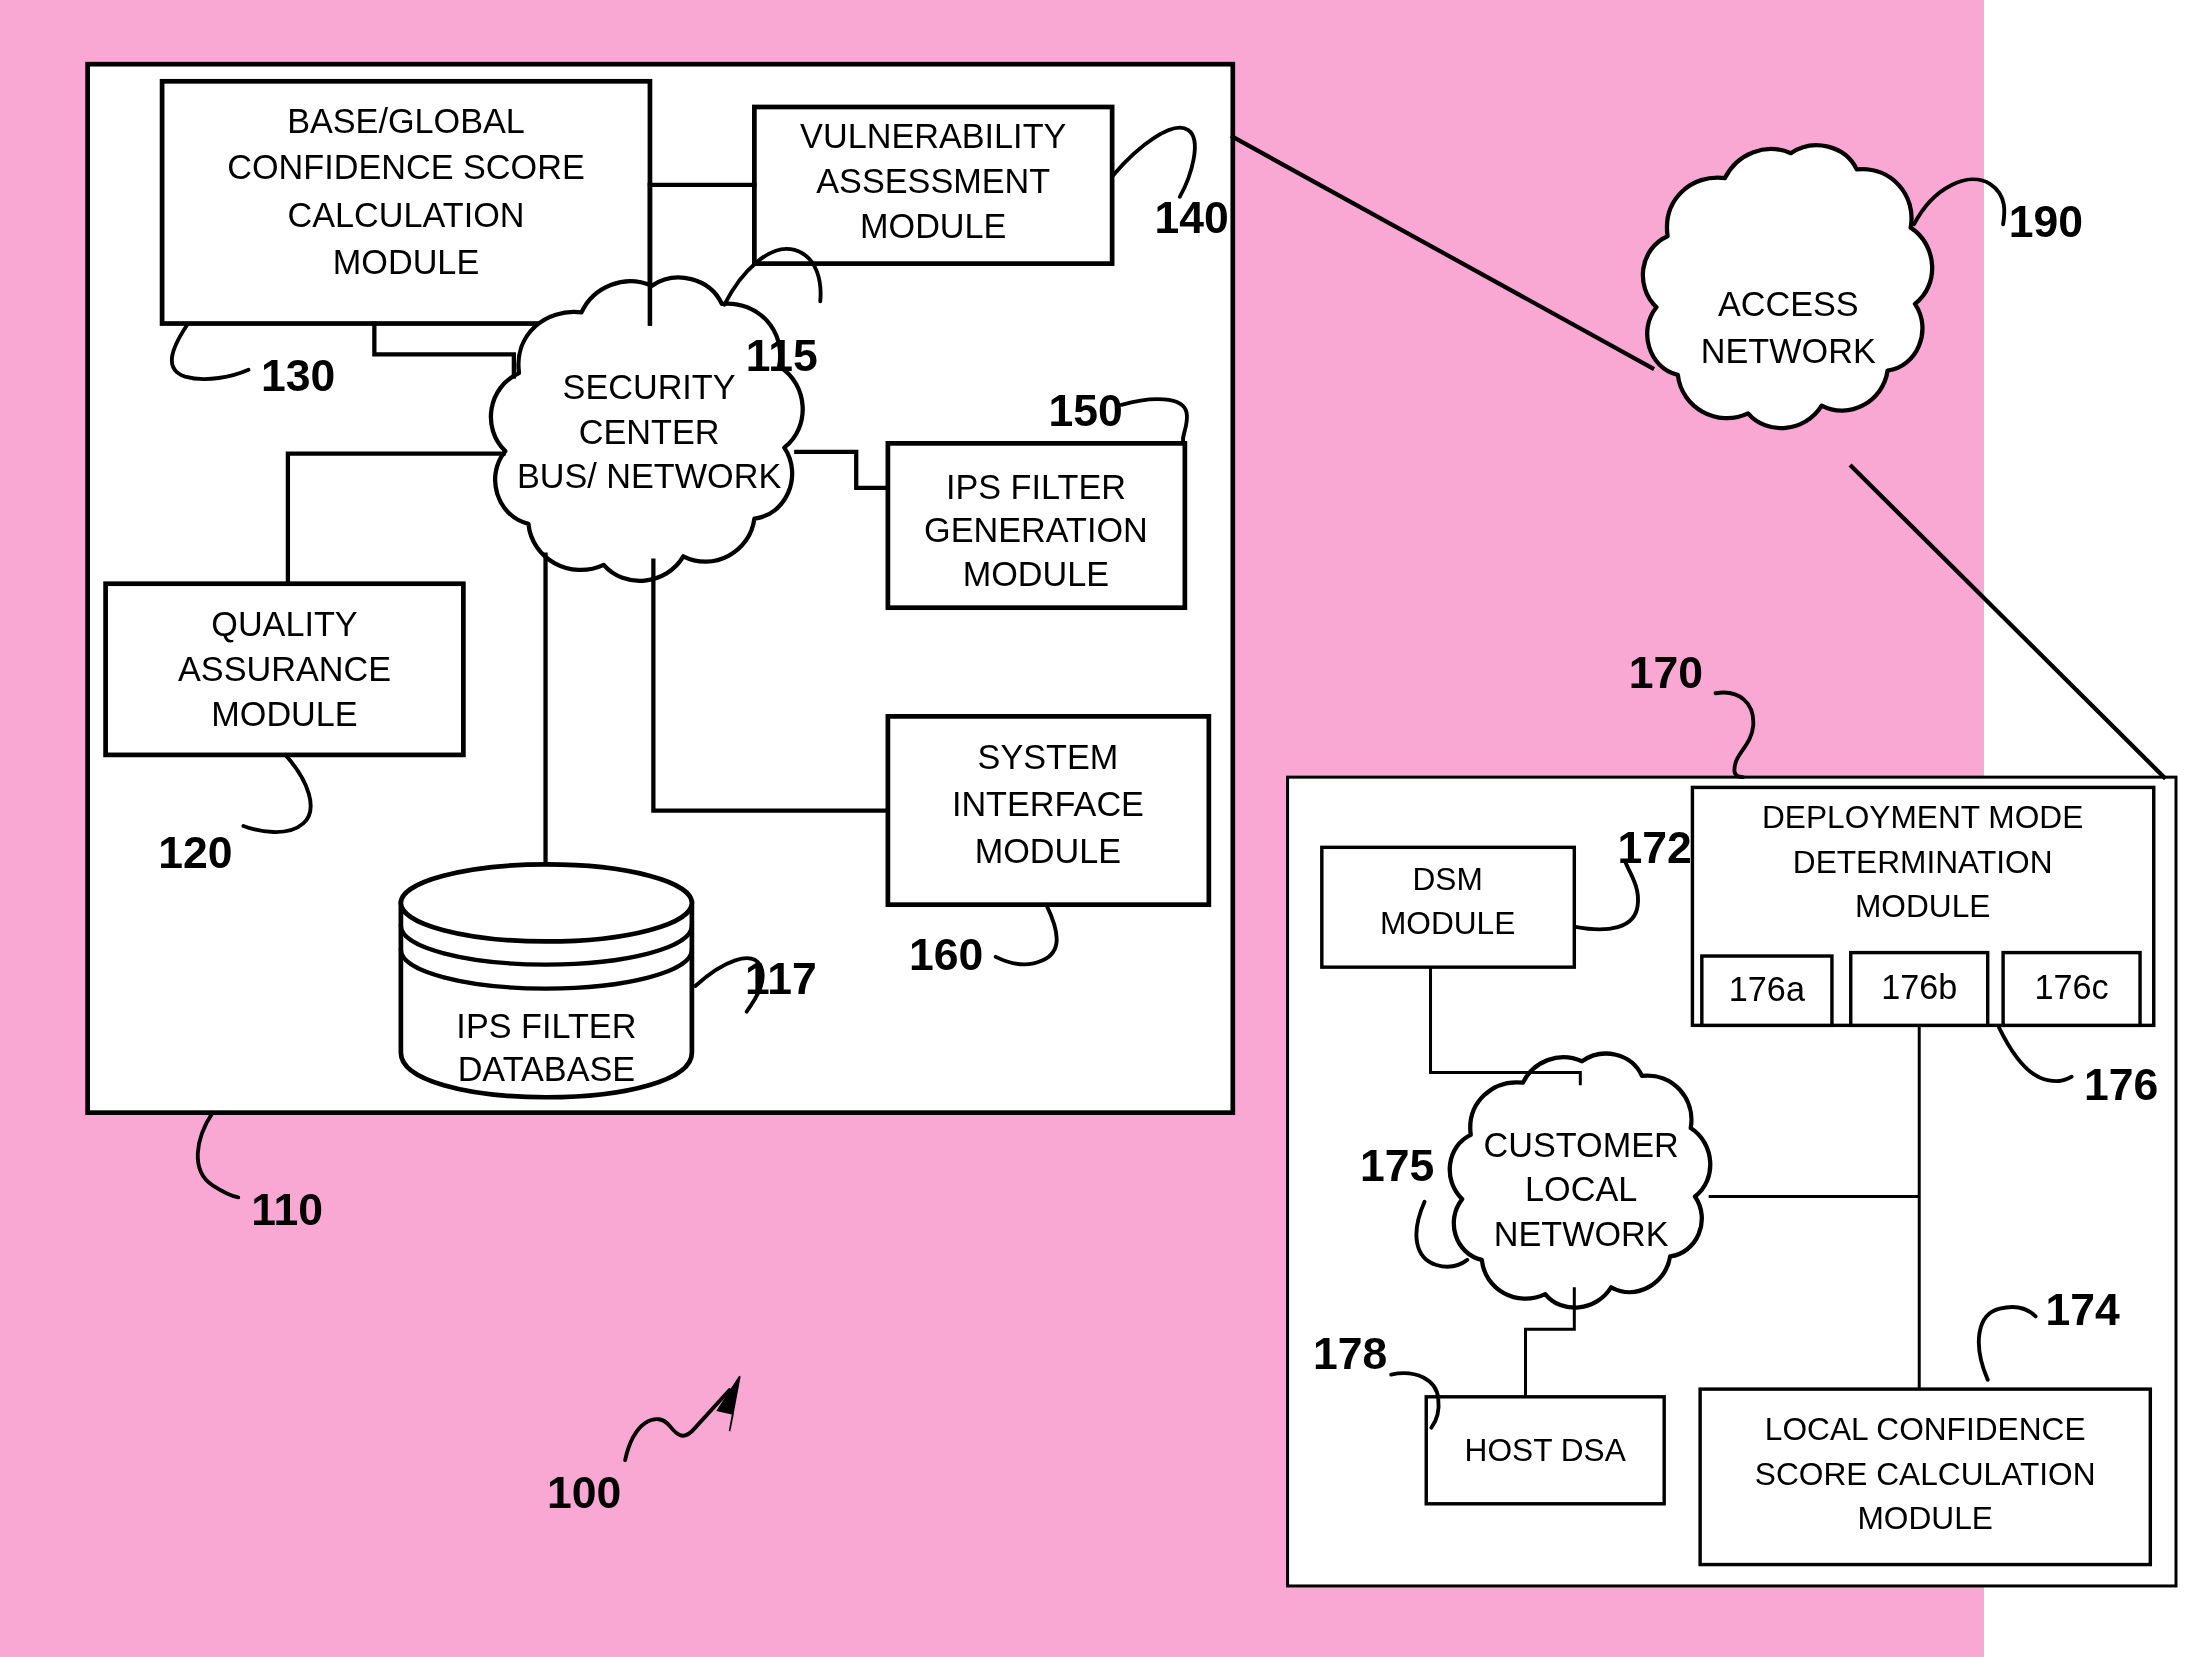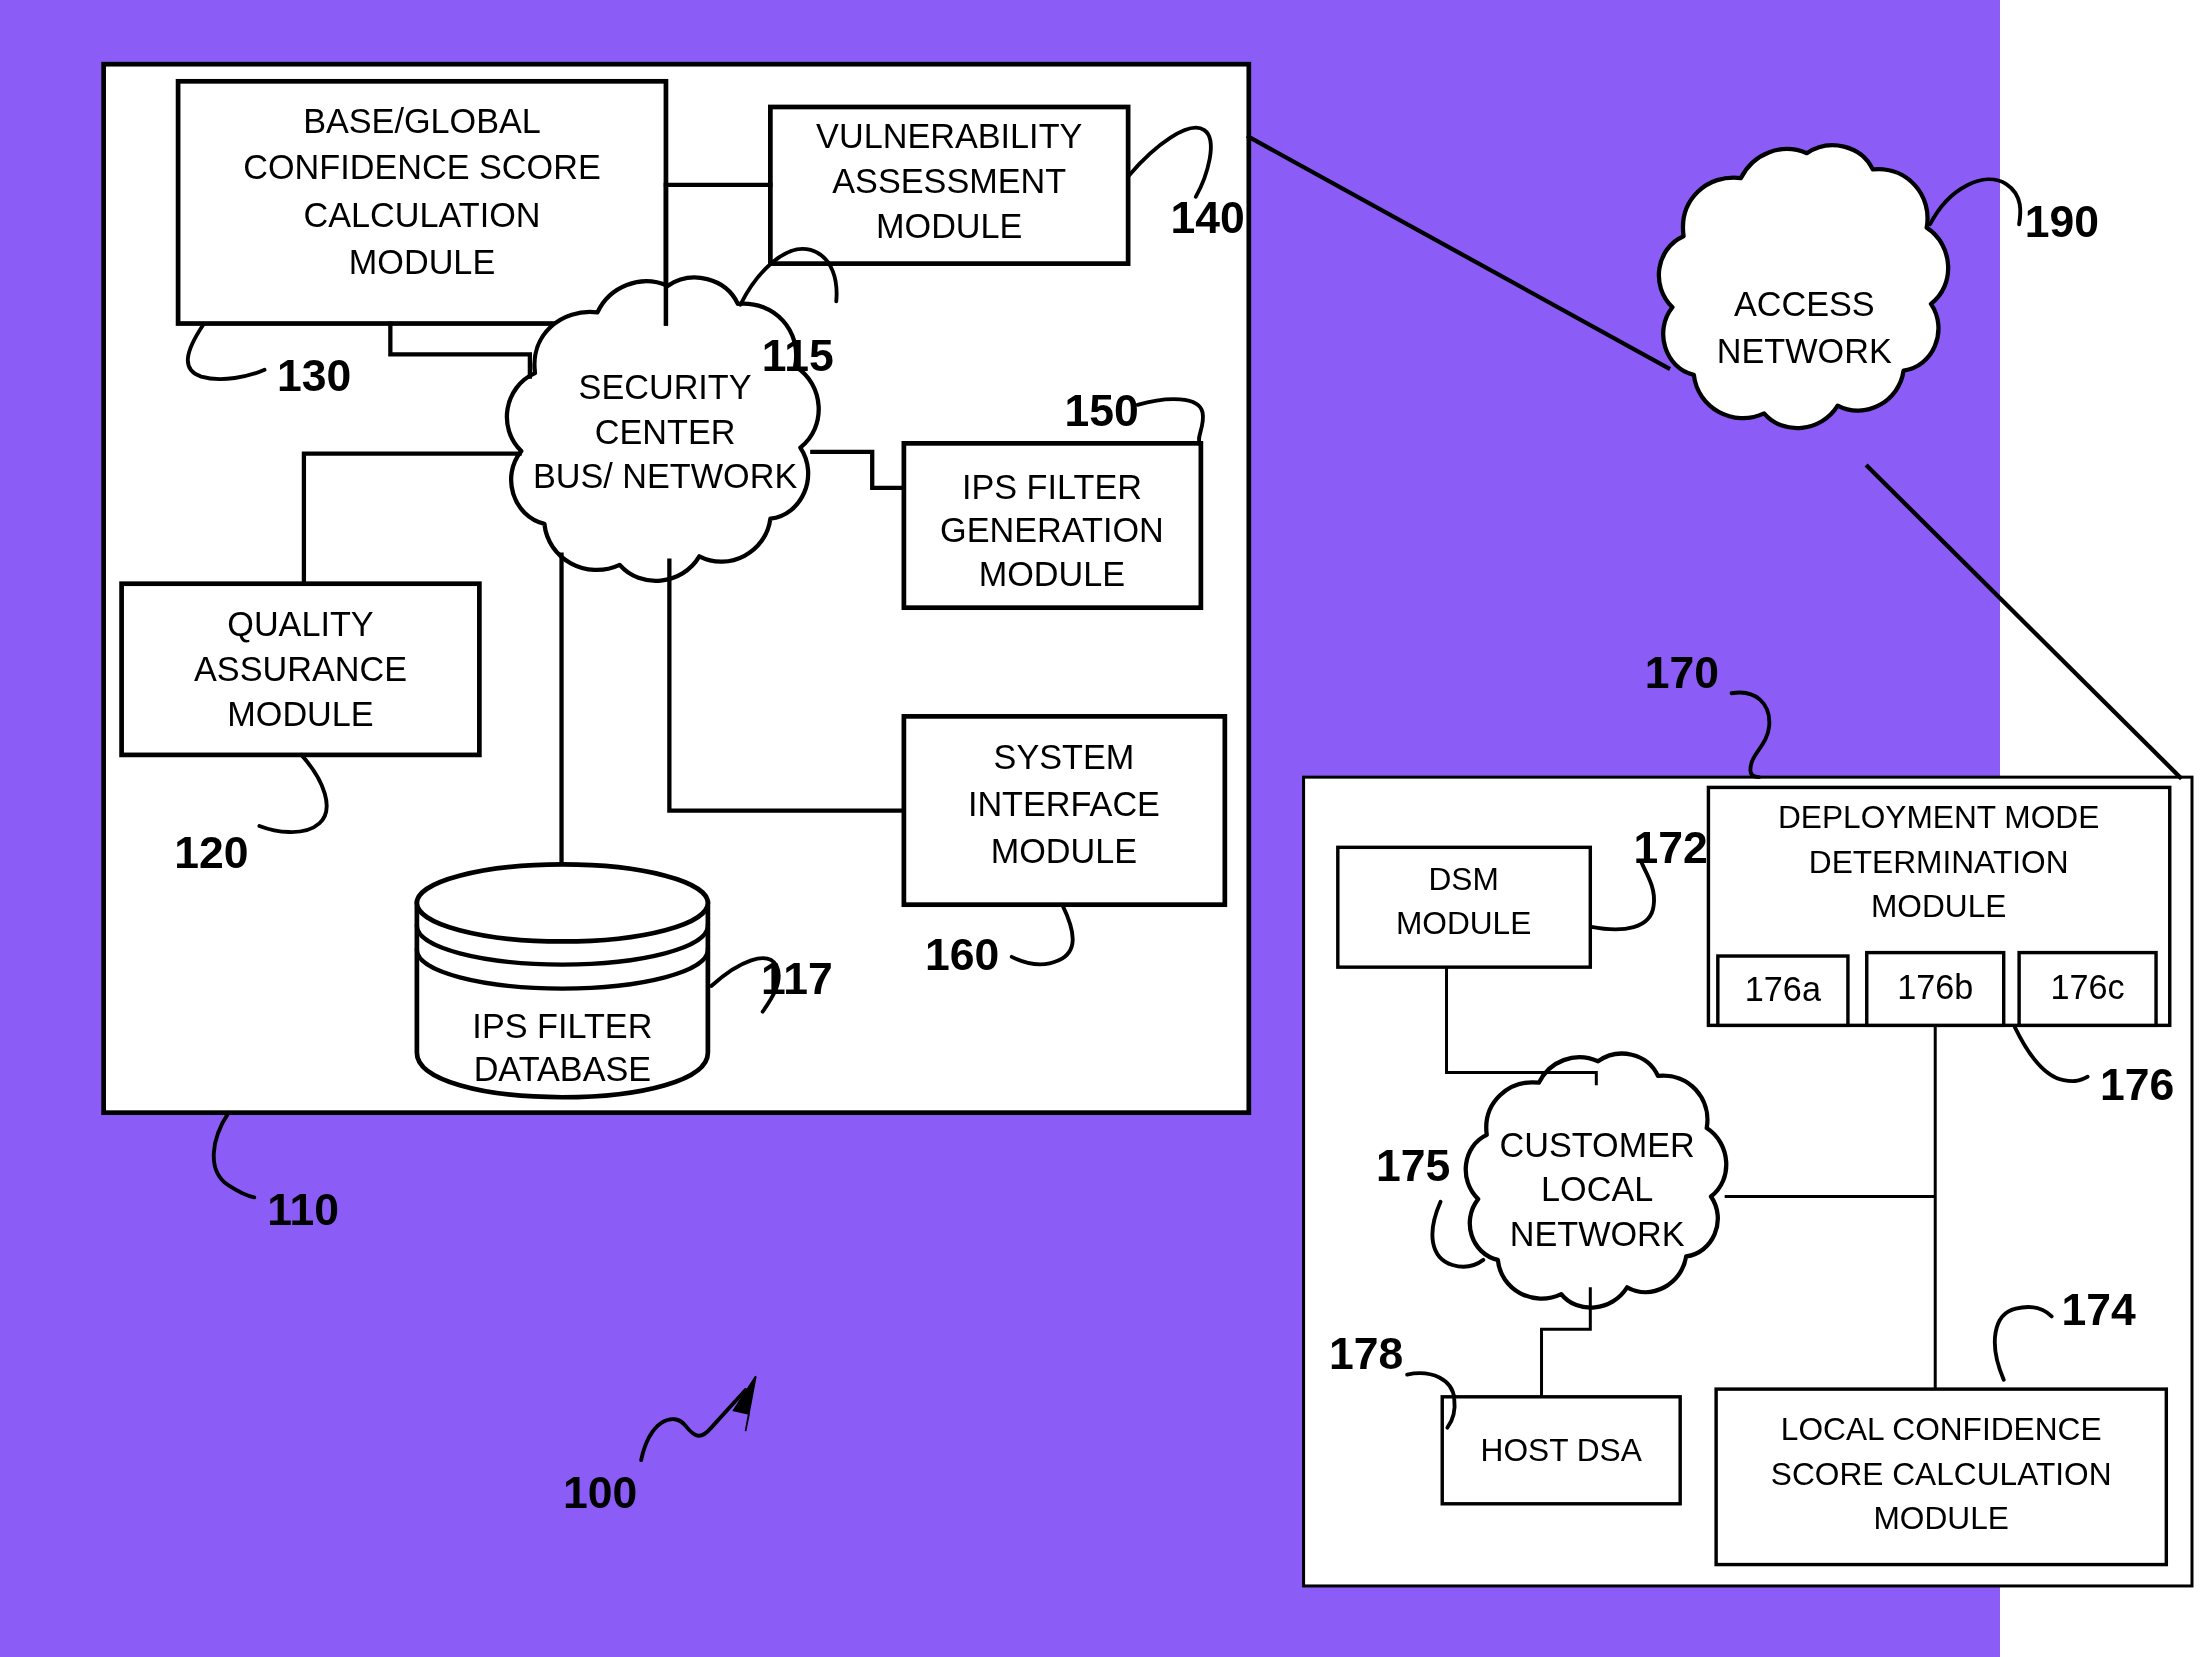--- a/index.html
+++ b/index.html
@@ -4,23 +4,22 @@
 <style>
   html, body {
     margin: 0;
     padding: 0;
     background: #ffffff;
   }
   #figure-root {
     position: relative;
     width: 1984px;
     height: 1657px;
-    background: #8b5cf6;
+    background: #f9a8d4;
     font-family: "Liberation Sans", sans-serif;
-    padding-left: 16px;
   }
   svg#diagram {
     display: block;
     width: 2202px;
     height: 1657px;
   }
   .stroke {
     fill: none;
     stroke: #000000;
     stroke-width: 5;

